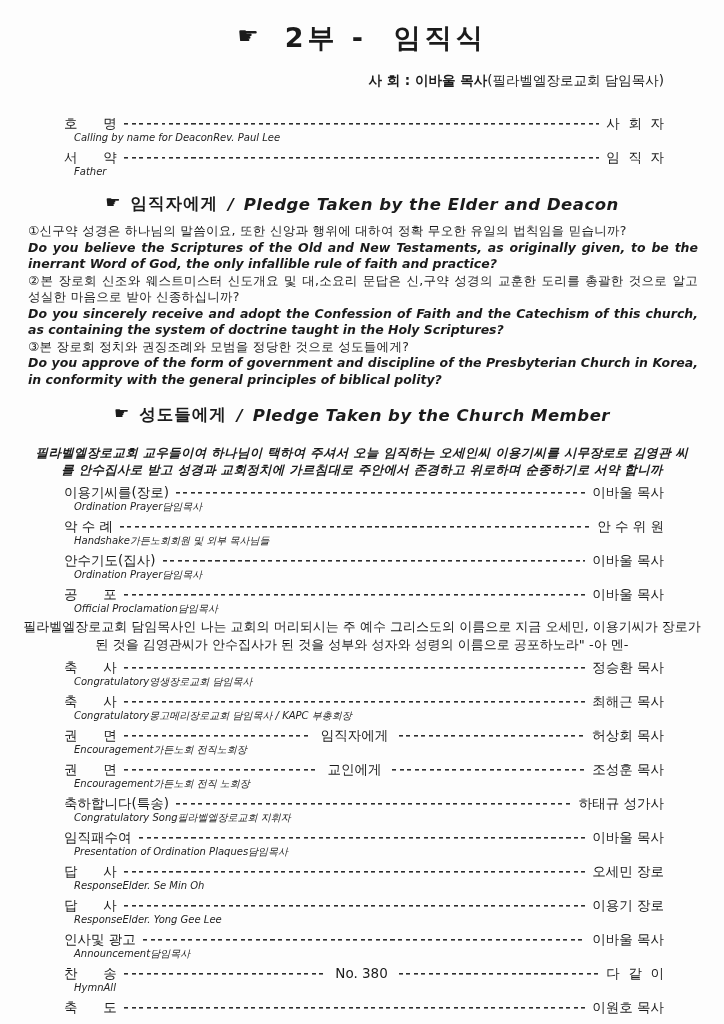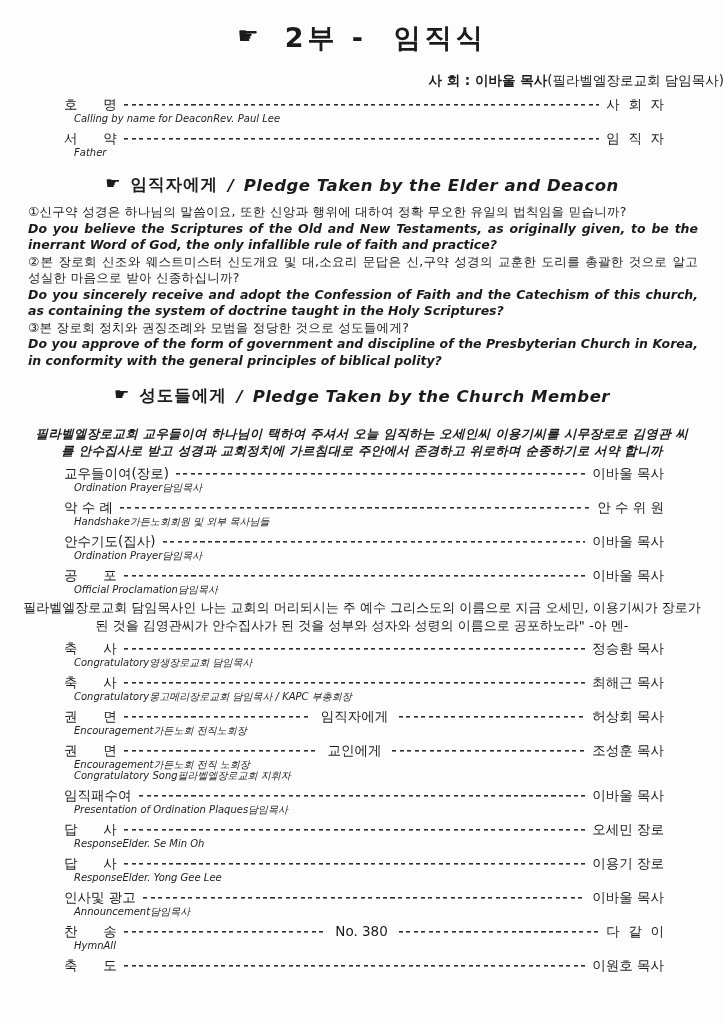--- a/index.html
+++ b/index.html
@@ -8,25 +8,25 @@
     position:relative; width:724px; height:1024px; margin:0 auto;
     background:#fdfdfd; color:#1b1b1b; overflow:hidden;
     font-family:"DejaVu Sans","Liberation Sans",sans-serif;
     padding-top:20px;
   }
   
   .title-row { display:flex; justify-content:center; align-items:center; gap:26px; }
   .hand { font-size:24px; line-height:1; transform:translateY(-2px); }
   .part-title { font-size:27px; font-weight:bold; letter-spacing:4px; white-space:pre; }
   
-  .moderator { text-align:right; margin-top:16px; font-size:13.5px; white-space:pre; }
+  .moderator { text-align:right; padding-right:60px; margin-top:16px; font-size:13.5px; white-space:pre; }
   .moderator .b { font-weight:bold; }
   
   .rows { padding:0 60px 0 64px; }
-  .rows.opening { margin-top:6px; }
+  .rows.opening { margin-top:25px; }
   .prow { display:flex; align-items:center; line-height:17px; font-size:13.5px; margin-top:6px; }
   .pl { white-space:pre; }
   .pc { white-space:pre; padding:0 4px; }
   .pr { white-space:pre; text-align:right; }
   .dash { flex:1 1 auto; height:9px; margin:0 7px;
     background:repeating-linear-gradient(90deg,#2d2d2d 0 4px,transparent 4px 7.5px);
     background-size:100% 1.6px; background-repeat:no-repeat; background-position:0 55%; }
   .srow { display:flex; justify-content:flex-start; font-size:10px; font-style:italic;
     line-height:11px; padding-left:10px; color:#222; }
   .srow .sr { text-align:right; }
@@ -109,21 +109,21 @@
     <span class="sec-ko">성도들에게</span>
     <span class="sec-sep">/</span>
     <span class="sec-en">Pledge Taken by the Church Member</span>
   </div>
 
   <div class="pledge-par">필라벨엘장로교회 교우들이여 하나님이 택하여 주셔서 오늘 임직하는 오세인씨 이용기씨를 시무장로로 김영관 씨를 안수집사로 받고 성경과 교회정치에 가르침대로 주안에서 존경하고 위로하며 순종하기로 서약 합니까</div>
 
   <div class="rows">
 
       <div class="prow">
-        <span class="pl">교우들이여(장로)</span>
+        <span class="pl">이용기씨를(장로)</span>
         <span class="dash"></span>
 
         <span class="pr">이바울 목사</span>
       </div>
       <div class="srow">
         <span class="sl">Ordination Prayer</span>
         <span class="sr">담임목사</span>
       </div>
 
       <div class="prow">
@@ -203,20 +203,26 @@
         <span class="dash"></span>
         <span class="pc">교인에게</span>
         <span class="dash dash2"></span>
         <span class="pr">조성훈 목사</span>
       </div>
       <div class="srow">
         <span class="sl">Encouragement</span>
         <span class="sr">가든노회 전직 노회장</span>
       </div>
 
+      <div class="prow">
+        <span class="pl">축하합니다(특송)</span>
+        <span class="dash"></span>
+
+        <span class="pr">하태규 성가사</span>
+      </div>
       <div class="srow">
         <span class="sl">Congratulatory Song</span>
         <span class="sr">필라벨엘장로교회 지휘자</span>
       </div>
 
       <div class="prow">
         <span class="pl">임직패수여</span>
         <span class="dash"></span>
 
         <span class="pr">이바울 목사</span>

